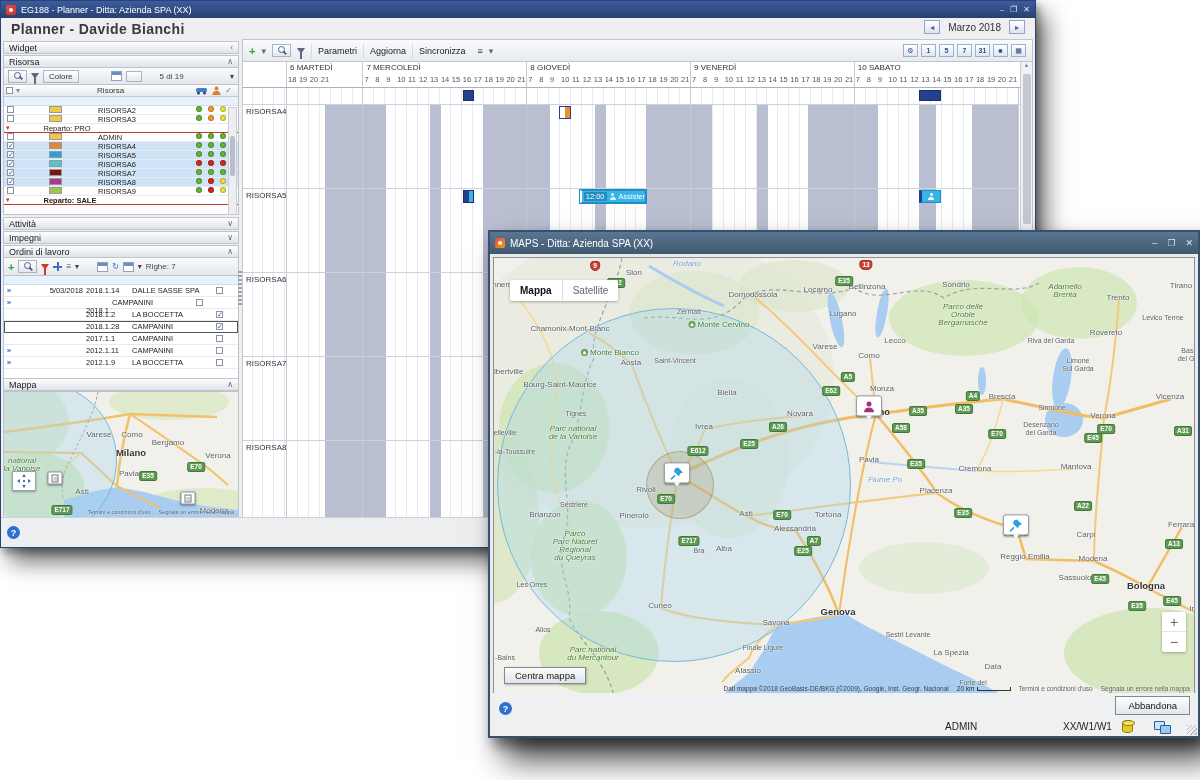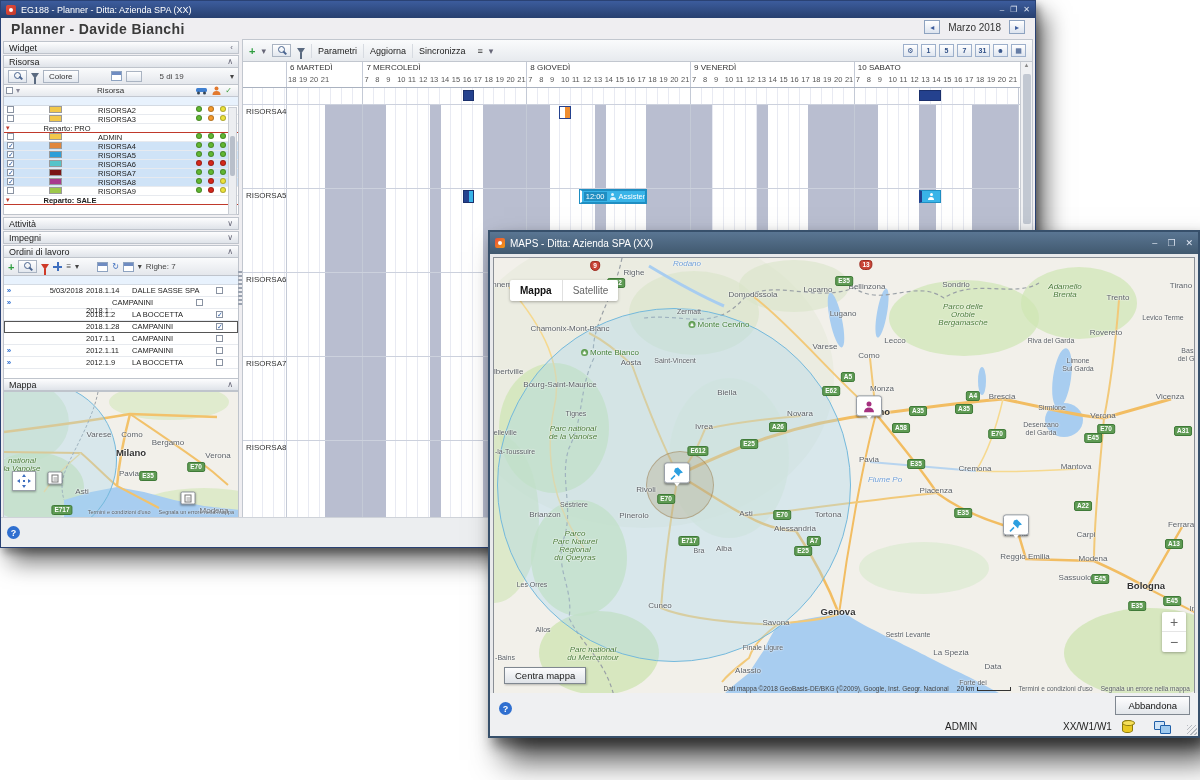--- a/index.html
+++ b/index.html
@@ -681,21 +681,21 @@
         <path d="M610,160 C618,120 622,80 625,42 M610,160 C605,220 600,260 600,303" stroke="#f2c979" stroke-width="2" fill="none"></path>
         <path d="M443,235 C390,240 320,250 253,258" stroke="#f2c979" stroke-width="2" fill="none"></path>
         <path d="M509,141 C500,180 490,200 482,213 C530,215 560,212 583,211" stroke="#f6d98f" stroke-width="1.5" fill="none"></path>
         <path d="M15,29 C50,70 70,110 60,150 C50,200 60,250 90,290" stroke="#f6d98f" stroke-width="1.5" fill="none"></path>
         <path d="M376,204 C420,208 450,210 482,213" stroke="#a8cdf0" stroke-width="2" fill="none" opacity=".8"></path>
       </svg>
       <div class="bigcircle" style="left:3px;top:50px;width:354px;height:354px"></div>
       <div class="tancircle" style="left:152px;top:193px;width:68px;height:68px"></div>
       <div id="map-labels">
           <span class="lab " style="left: 14px; top: 27px;">Annemasse</span>
-          <span class="lab " style="left: 140px; top: 15px;">Righe</span>
+          <span class="lab " style="left: 140px; top: 15px;">Sion</span>
           <span class="lab river" style="left: 193px; top: 6px;">Rodano</span>
           <span class="lab " style="left: 259px; top: 37px;">Domodossola</span>
           <span class="lab " style="left: 324px; top: 32px;">Locarno</span>
           <span class="lab " style="left: 373px; top: 29px;">Bellinzona</span>
           <span class="lab " style="left: 462px; top: 27px;">Sondrio</span>
           <span class="lab " style="left: 687px; top: 28px;">Tirano</span>
           <span class="lab park" style="left: 469px; top: 57px;">Parco delle<br>Orobie<br>Bergamasche</span>
           <span class="lab park" style="left: 571px; top: 33px;">Adamello<br>Brenta</span>
           <span class="lab small" style="left: 195px; top: 54px;">Zermatt</span>
           <span class="lab mt" style="left: 225px; top: 67px;"><span class="mt-ico">▲</span>Monte Cervino</span>

